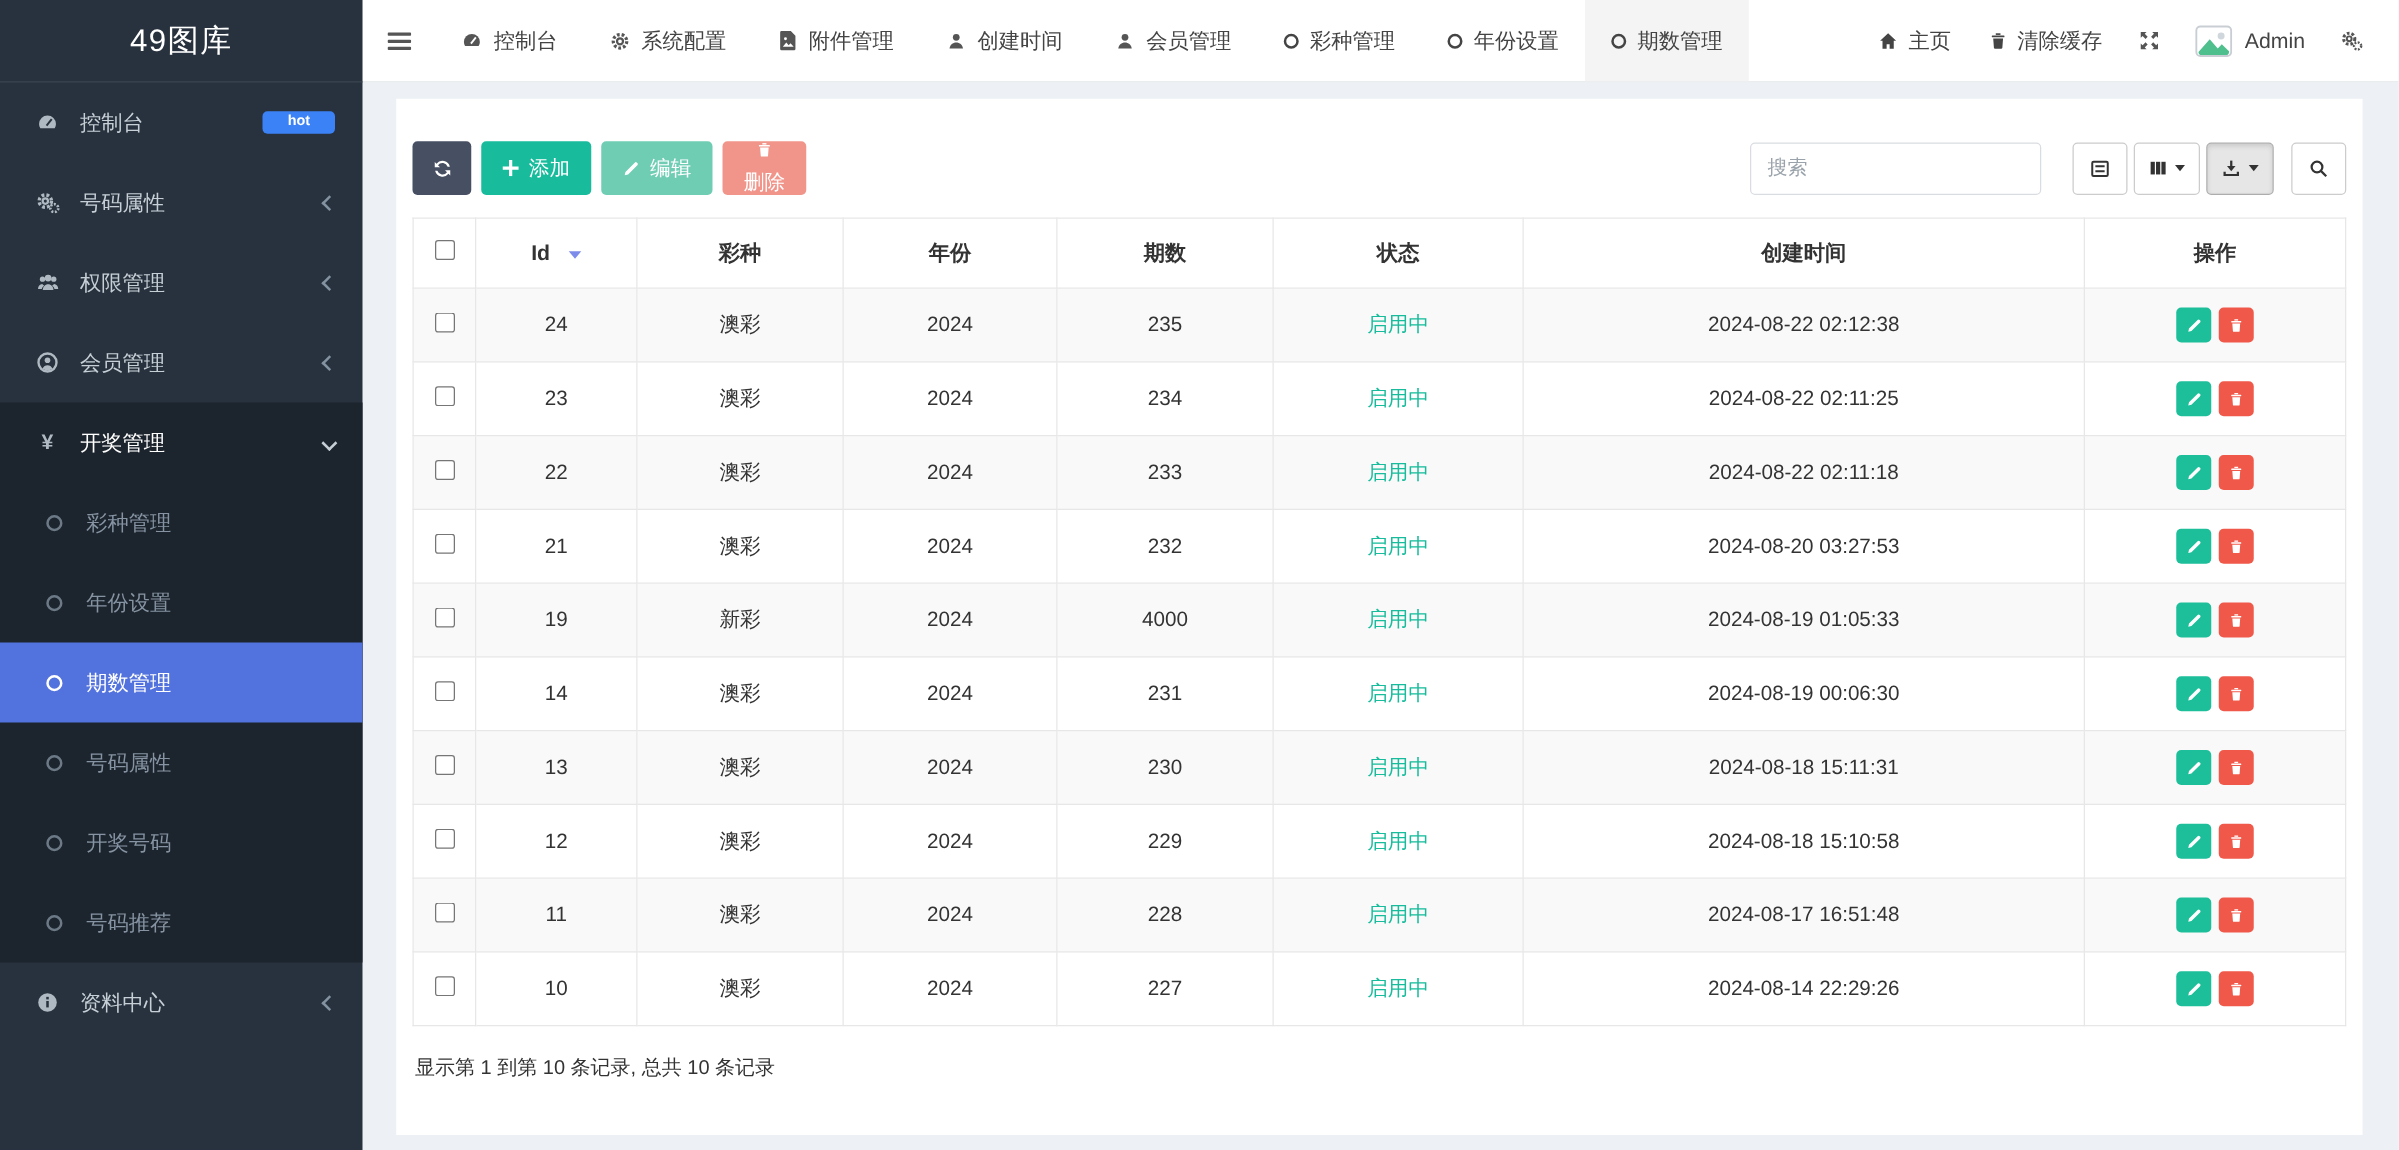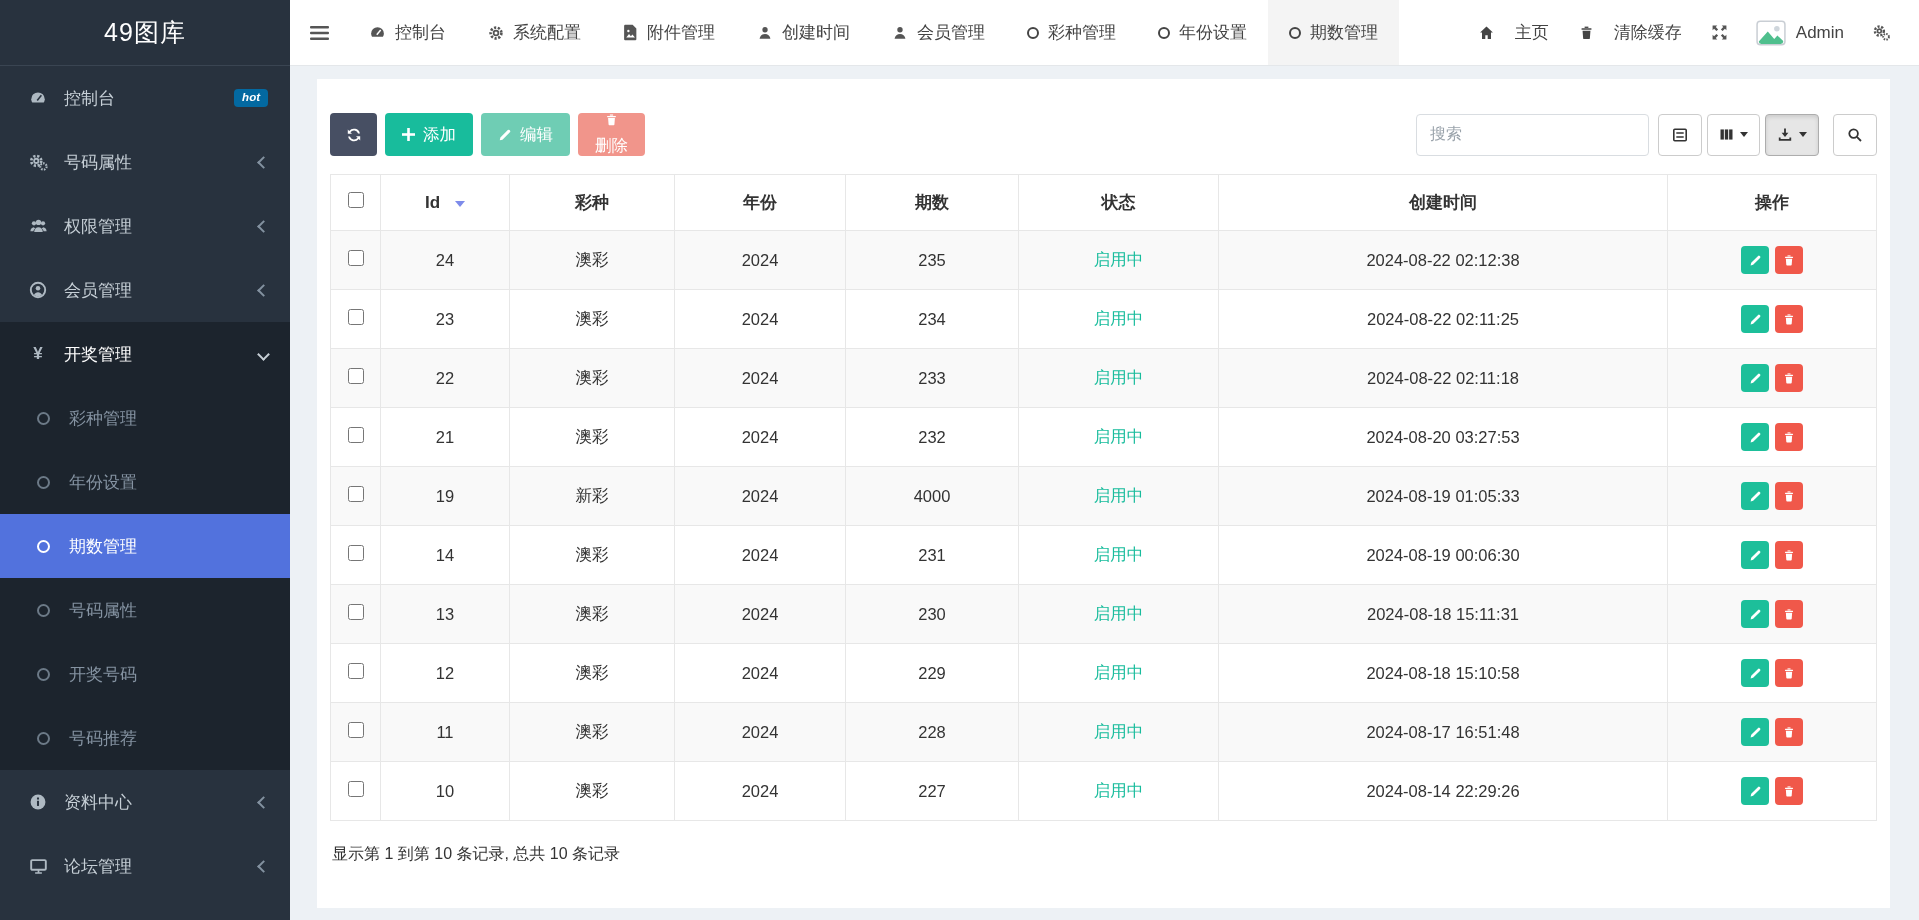--- a/index.html
+++ b/index.html
@@ -25,42 +25,42 @@
   .side-item .slabel { flex:1; white-space:nowrap; }
   .side-group { background:#1c242d; }
   .side-group .parent { color:#ffffff; }
   .side-item.submenu { color:#8593a2; }
   .side-item.submenu .sicon { margin-left:5px; color:#6c7a87; }
   .side-item.active { background:#5272dd; color:#fff; }
   .side-item.active .sicon { color:#fff; }
   .circle-o { width:13px; height:13px; border:2px solid currentColor; border-radius:50%; display:inline-block; }
   .yen-glyph { font-size:17px; font-weight:bold; color:#e8edf1; }
   .badge-hot {
-    margin-left:auto; background:#0369a1; color:#fff; font-size:11.5px; font-weight:bold;
-    padding:3px 8px; border-radius:4px; line-height:1;font-style:italic;
+    margin-left:auto; background:#3b82f6; color:#fff; font-size:11.5px; font-weight:bold;
+    padding:3px 20px; border-radius:4px; line-height:1;
   }
   .chev { width:9px; height:9px; border-right:2px solid #8392a0; border-bottom:2px solid #8392a0; display:inline-block; margin-left:auto; }
   .chev.left { transform:rotate(135deg); }
   .chev.down { transform:rotate(45deg); border-color:#c6cfd6; }
 
   
   .topbar {
     position:absolute; left:290px; top:0; right:0; height:66px; background:#fff;
     border-bottom:1px solid #e4e7ea; display:flex; align-items:stretch; z-index:4;
   }
   .nav-toggle { width:58px; display:flex; align-items:center; justify-content:center; color:#555; cursor:pointer; }
   .nav-tab {
     display:flex; align-items:center; gap:9px; padding:0 21px; color:#444;
     font-size:17px; cursor:pointer; white-space:nowrap;
   }
   .nav-tab .ticon { color:#555; display:flex; }
   .nav-tab .circle-o { width:12px; height:12px; border-color:#444; }
   .nav-tab.active { background:#f4f4f4; }
   .nav-right { margin-left:auto; display:flex; align-items:center; padding-right:14px; }
-  .nav-link { display:flex; align-items:center; gap:20px; padding:0 15px; color:#444; font-size:17px; cursor:pointer; height:100%; }
+  .nav-link { display:flex; align-items:center; gap:8px; padding:0 15px; color:#444; font-size:17px; cursor:pointer; height:100%; }
   .nav-iconbtn { padding:0 14px; color:#555; cursor:pointer; display:flex; align-items:center; height:100%; }
   .nav-user { display:flex; align-items:center; gap:10px; padding:0 14px; cursor:pointer; color:#444; font-size:17px; height:100%; }
 
   
   .main { position:absolute; left:290px; top:66px; right:0; bottom:0; }
   .panel { margin:13px 29px 12px 27px; background:#fff; height:829px; padding:13px; }
 
   .toolbar { display:flex; align-items:center; margin:21px 0 18px; }
   .btn {
     height:43px; border:none; border-radius:4px; color:#fff; font-size:16.5px;
@@ -68,21 +68,21 @@
     padding:0 17px; cursor:pointer; margin-right:8px;
   }
   .btn-refresh { background:#474f63; width:47px; justify-content:center; padding:0; }
   .btn-add { background:#18bc9c; }
   .btn-edit { background:#6fcdb4; cursor:default;text-align:center; }
   .btn-del { background:#f1958b; cursor:default;flex-direction:column; }
 
   .toolbar-right { margin-left:auto; display:flex; align-items:center; }
   .search-input {
     width:233px; height:42px; border:1px solid #d9dde1; border-radius:4px;
-    padding:2px 13px; font-size:16px; font-family:Liberation Mono, monospace; color:#333; outline:none; margin-right:4px;
+    padding:2px 13px; font-size:16px; font-family:Liberation Serif, serif; color:#333; outline:none; margin-right:20px;
   }
   .search-input::placeholder { color:#9aa3ab; }
   .vbtn {
     height:42px; min-width:44px; background:#fff; border:1px solid #ccc; border-radius:4px;
     display:inline-flex; align-items:center; justify-content:center; gap:6px; color:#333;
     cursor:pointer; padding:0 11px; margin-left:5px;
   }
   .vbtn.pressed { background:#e6e6e6; border-color:#adadad; box-shadow:inset 0 2px 4px rgba(0,0,0,.12); }
   .vbtn.search-btn { margin-left:14px; }
   .caret { width:0; height:0; border-left:4.5px solid transparent; border-right:4.5px solid transparent; border-top:5px solid #333; }
@@ -207,30 +207,20 @@
       <svg width="18" height="18" viewBox="0 0 16 16">
           <circle cx="8" cy="8" r="6.6" fill="currentColor"></circle>
           <rect x="7.1" y="6.9" width="1.8" height="4.6" fill="#28323e"></rect>
           <rect x="7.1" y="4" width="1.8" height="1.8" fill="#28323e"></rect>
         </svg>
     </span>
     <span class="slabel">资料中心</span>
     <span class="chev left"></span>
   </div>
 
-  <div class="side-item">
-    <span class="sicon">
-      <svg width="19" height="18" viewBox="0 0 16 16">
-          <rect x="1.5" y="2.8" width="13" height="8.6" rx="1" fill="none" stroke="currentColor" stroke-width="1.7"></rect>
-          <path d="M5 14.2h6M8 11.4v2.8" stroke="currentColor" stroke-width="1.5"></path>
-        </svg>
-    </span>
-    <span class="slabel">论坛管理</span>
-    <span class="chev left"></span>
-  </div>
 </aside>
 
 <header class="topbar">
   <div class="nav-toggle">
     <span>
       <svg width="19" height="16" viewBox="0 0 19 16" fill="currentColor">
           <rect y="1" width="19" height="2.6" rx="1"></rect>
           <rect y="6.7" width="19" height="2.6" rx="1"></rect>
           <rect y="12.4" width="19" height="2.6" rx="1"></rect>
         </svg>

